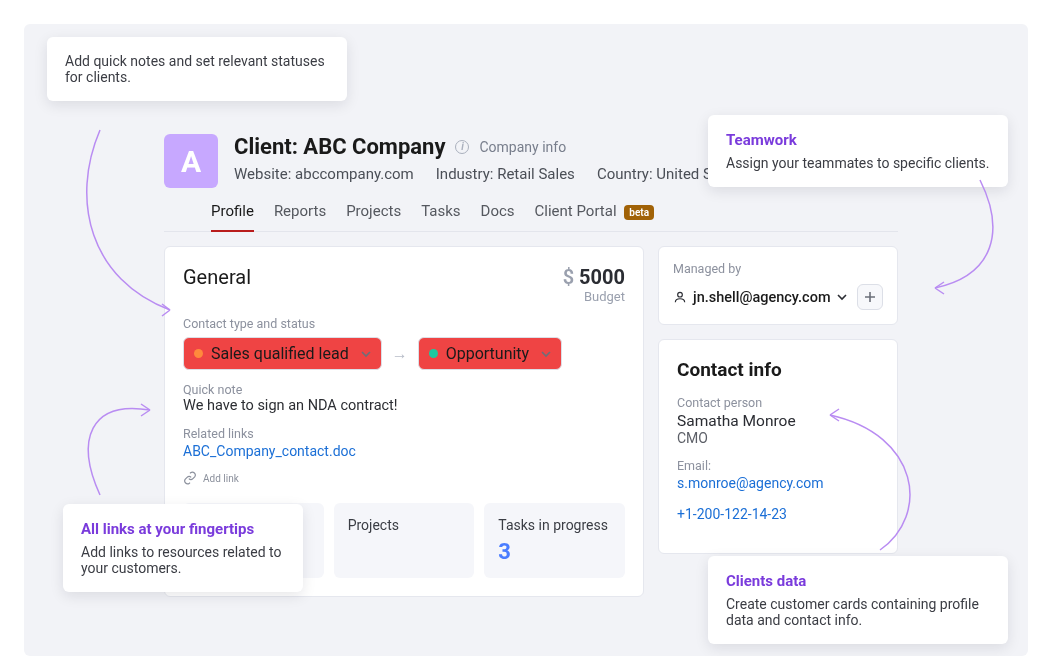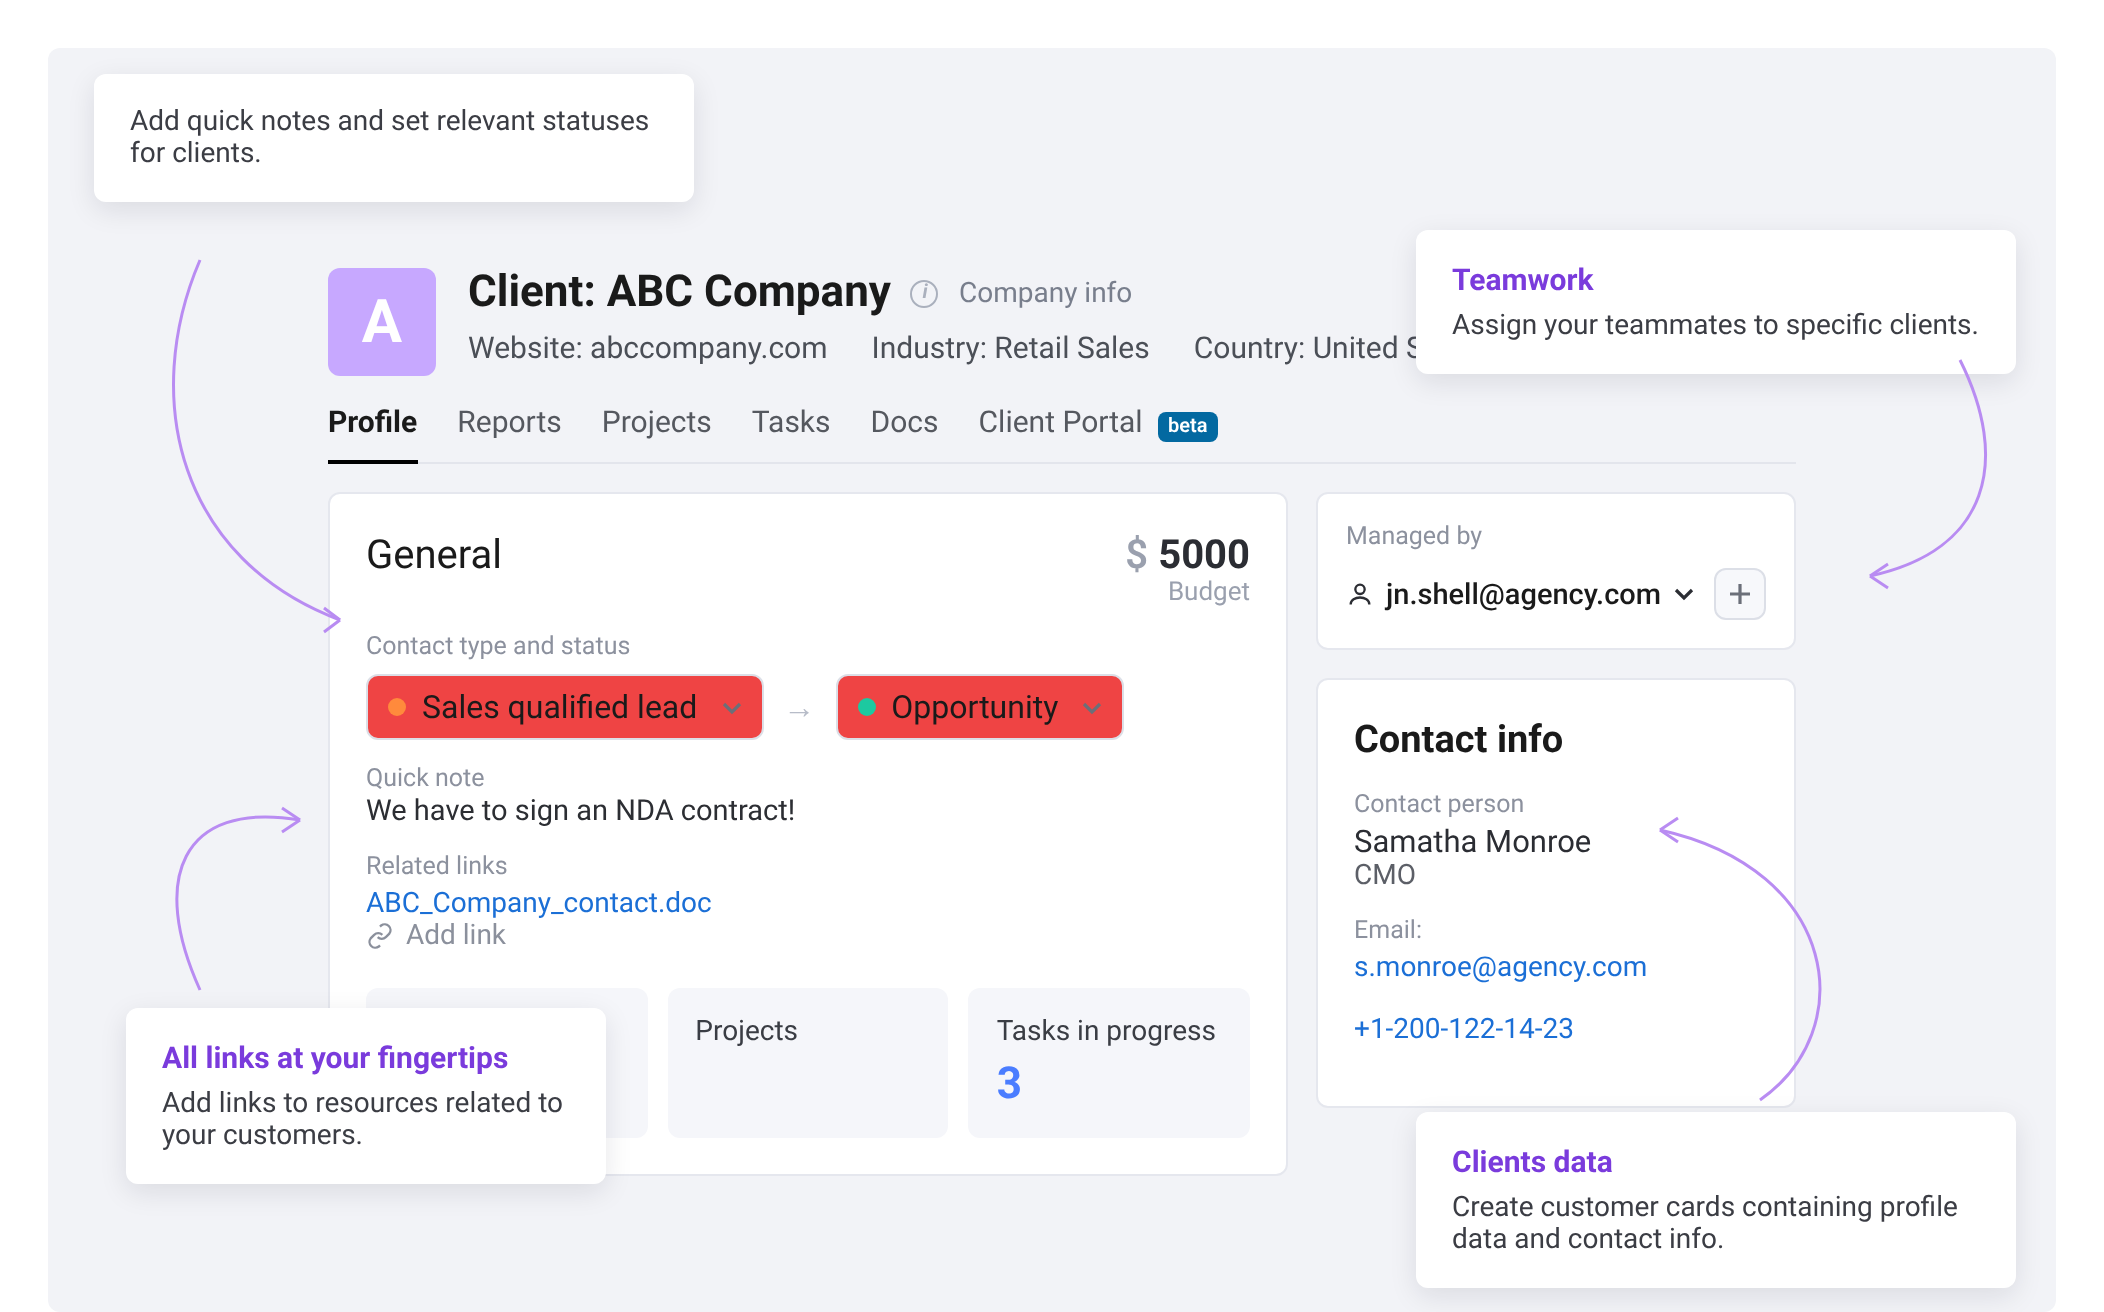--- a/index.html
+++ b/index.html
@@ -37,22 +37,22 @@
   .info-icon {
     width:14px;height:14px;border:1.5px solid #aab0bd;border-radius:50%;
     display:inline-flex;align-items:center;justify-content:center;
     color:#aab0bd;font-size:10px;font-weight:700;font-style:italic;
   }
   .muted { color:#787e8c; font-size:14px; }
   .h-meta { display:flex; gap:22px; font-size:15px; color:#4b4f57; }
   
   .tabs { display:flex; gap:20px; border-bottom:1px solid #e3e5ec; font-size:15px; color:#55585f; }
   .tab { padding-bottom:10px; cursor:pointer; }
-  .tab.active { color:#1a1a1a; border-bottom:2px solid #000000; margin-bottom:-1px; font-weight:700; }
-  .beta { background:#0369a1; color:#fff; font-size:10px; padding:2px 5px; border-radius:4px; margin-left:4px; font-weight:600; }
+  .tab.active { color:#1a1a1a; border-bottom:2px solid #b91c1c; margin-bottom:-1px; font-weight:400;margin-left:47px; }
+  .beta { background:#a16207; color:#fff; font-size:10px; padding:2px 5px; border-radius:4px; margin-left:4px; font-weight:600; }
   
   .body-cols { display:flex; gap:14px; align-items:flex-start; }
   .card {
     background:#fff; border:1px solid #e5e7ee; border-radius:6px; padding:18px;
   }
   .general { flex: 1 1 auto; display:flex; flex-direction:column; gap:12px; }
   .gen-head { display:flex; justify-content:space-between; align-items:flex-start; }
   .gen-head h2 { font-size:20px; font-weight:400; }
   .budget-box { text-align:right; }
   .budget-val { font-size:20px; font-weight:700; color:#2b2d33; }
@@ -65,21 +65,21 @@
     border:1px solid #dcdfe7; border-radius:6px; padding:6px 10px;
     font-size:16px; background:#ef4444;
   }
   .dot { width:9px; height:9px; border-radius:50%; }
   .o { background:#ff8a3c; }
   .g { background:#1dc9a0; }
   .arrow-between { color:#b7bcc8; font-size:16px; }
   .chev { margin-left:4px; }
   .note { font-size:14.5px; color:#2c2e33; }
   .link { color:#1b6fd6; font-size:14px; text-decoration:none; }
-  .addlink { color:#8b909c; font-size:14px; display:flex; align-items:center; gap:6px; margin-top:0; }
+  .addlink { color:#8b909c; font-size:10px; display:flex; align-items:center; gap:6px; margin-top:11px; }
   .link-icon { display:inline-flex; }
   .mini-cards { display:flex; gap:10px; margin-top:6px; }
   .mini { flex:1; background:#f5f6fa; border-radius:6px; padding:14px 14px; font-size:14px; color:#3a3d44; }
   .mini .big { font-size:22px; font-weight:700; color:#4a7dff; margin-top:6px; }
   .right-col { width:240px; display:flex; flex-direction:column; gap:14px; }
   .managed { padding:14px 14px; display:flex; flex-direction:column; gap:8px; }
   .managed-row { display:flex; align-items:center; justify-content:space-between; }
   .manager { display:flex; align-items:center; gap:6px; font-size:14.5px; font-weight:500;justify-content:center; }
   .plus-btn {
     width:26px; height:26px; border:1px solid #dcdfe7; border-radius:6px;

